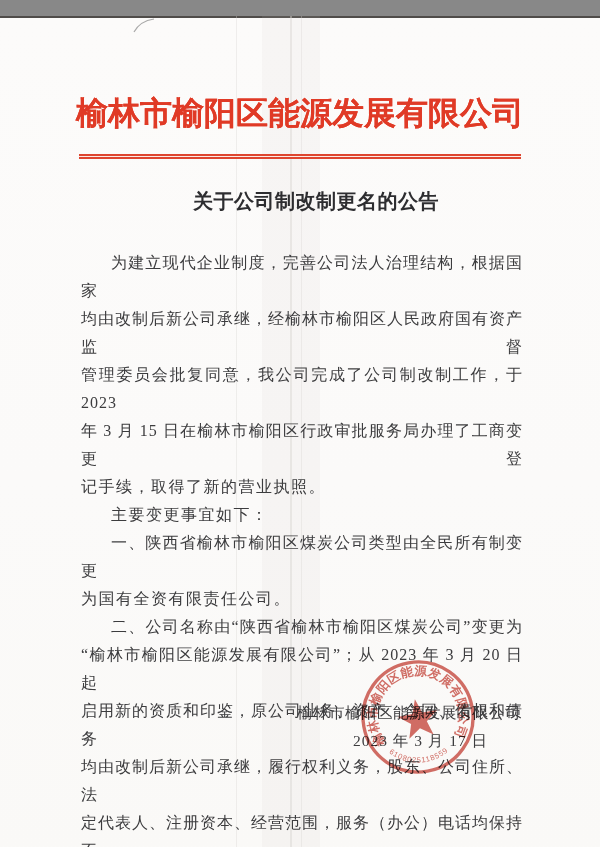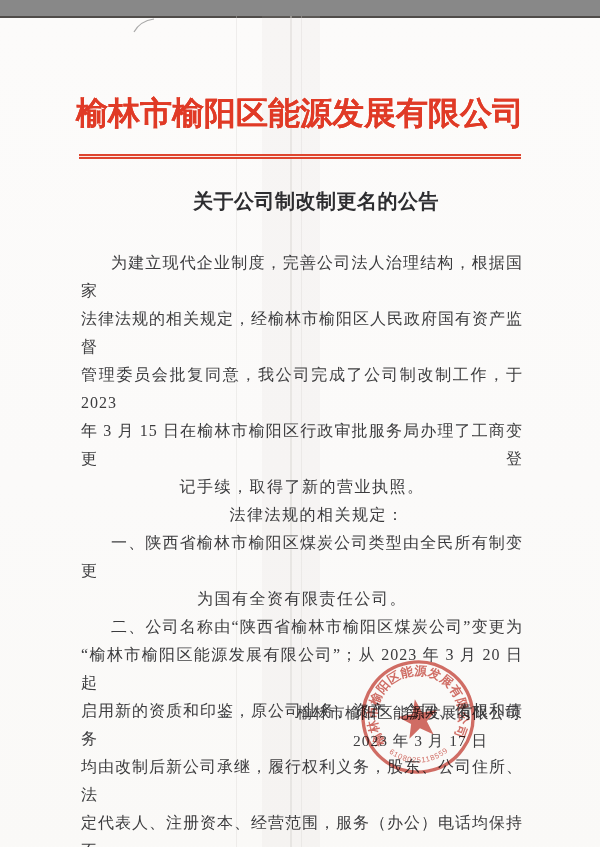--- a/index.html
+++ b/index.html
@@ -49,21 +49,21 @@
   
   .body-block{
     position:absolute;top:233px;left:81px;width:442px;
     color:#3c3c3e;
     font-size:16px;
     line-height:28px;
   }
   .bline{
     letter-spacing:1.5px;
     white-space:nowrap;
-    text-align:center;
+    text-align:left;
   }
   .bline.jl{
     white-space:normal;
     letter-spacing:1px;
     text-align:justify;
     text-align-last:justify;
   }
   .bline.indent{text-indent:30px;}
   
   .sig-company{
@@ -95,25 +95,25 @@
     <path d="M2,15 Q8,4 22,2" stroke="#8d8d8d" stroke-width="1.2" fill="none" opacity=".75"></path>
   </svg>
 
   <div class="letterhead">榆林市榆阳区能源发展有限公司</div>
   <div class="red-rule"></div>
 
   <div class="doc-title">关于公司制改制更名的公告</div>
 
   <div class="body-block">
     <div class="bline jl indent">为建立现代企业制度，完善公司法人治理结构，根据国家</div>
-    <div class="bline jl">法律法规的相关规定，经榆林市榆阳区人民政府国有资产监督</div>
+    <div class="bline jl">均由改制后新公司承继，经榆林市榆阳区人民政府国有资产监督</div>
     <div class="bline jl">管理委员会批复同意，我公司完成了公司制改制工作，于 2023</div>
     <div class="bline jl">年 3 月 15 日在榆林市榆阳区行政审批服务局办理了工商变更登</div>
     <div class="bline">记手续，取得了新的营业执照。</div>
-    <div class="bline indent">法律法规的相关规定：</div>
+    <div class="bline indent">主要变更事宜如下：</div>
     <div class="bline jl indent">一、陕西省榆林市榆阳区煤炭公司类型由全民所有制变更</div>
     <div class="bline">为国有全资有限责任公司。</div>
     <div class="bline jl indent">二、公司名称由“陕西省榆林市榆阳区煤炭公司”变更为</div>
     <div class="bline jl">“榆林市榆阳区能源发展有限公司”；从 2023 年 3 月 20 日起</div>
     <div class="bline jl">启用新的资质和印鉴，原公司业务、资产、合同、债权和债务</div>
     <div class="bline jl">均由改制后新公司承继，履行权利义务，股东、公司住所、法</div>
     <div class="bline jl">定代表人、注册资本、经营范围，服务（办公）电话均保持不</div>
 
   </div>
 

